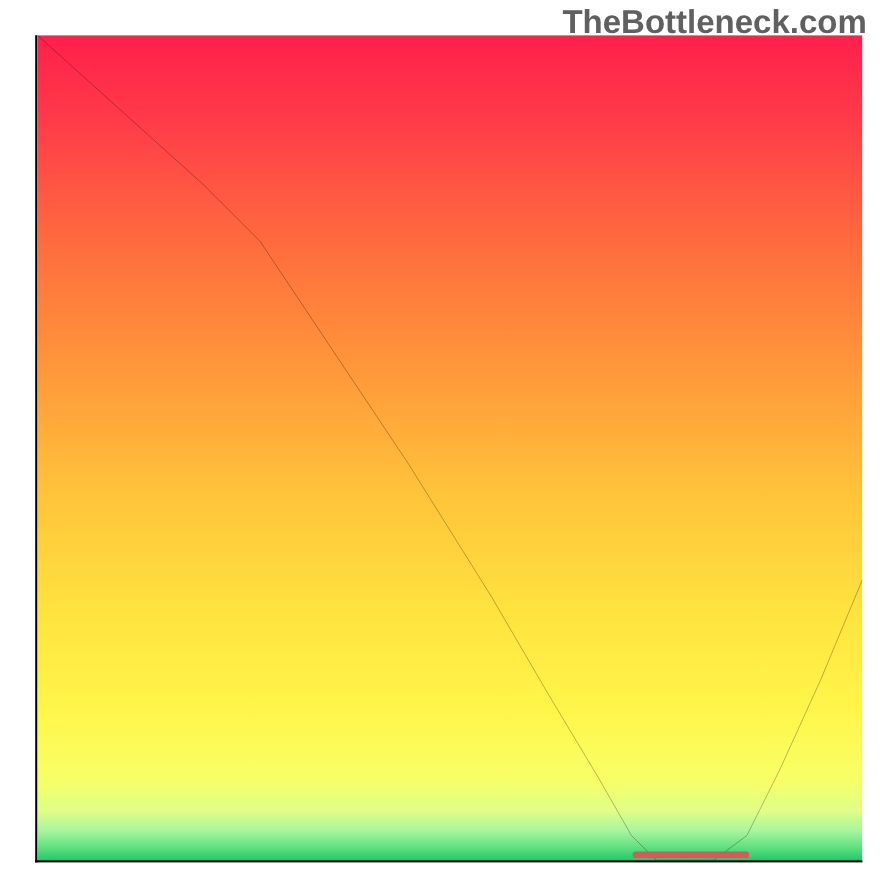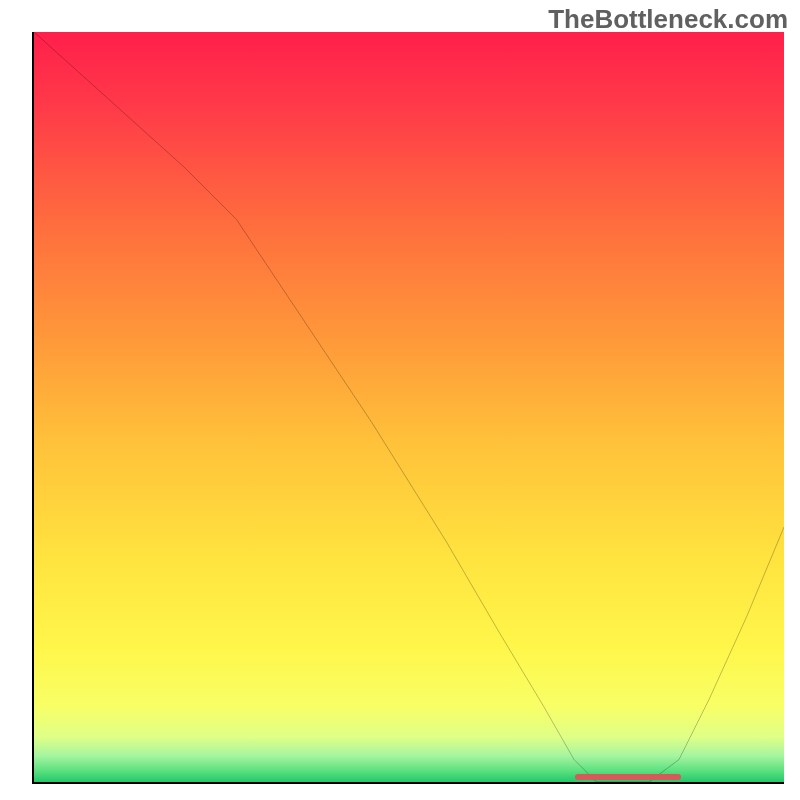--- a/index.html
+++ b/index.html
@@ -1,17 +1,17 @@
 <!DOCTYPE html>
 <html><head>
 <meta charset="utf-8">
 <style>
   * { margin: 0; padding: 0; box-sizing: border-box; }
   body { width: 800px; height: 800px; background: #fff; position: relative; font-family: Arial, sans-serif; }
-  .watermark { position: absolute; top: 4px; right: 12px; font-size: 26px; font-weight: bold; color: #606060; z-index: 10; }
+  .watermark { position: absolute; top: 4px; right: 12px; font-size: 30px; font-weight: bold; color: #606060; z-index: 10; }
   .plot-area { position: absolute; left: 32px; top: 32px; width: 752px; height: 752px; border-left: 2px solid #000; border-bottom: 2px solid #000; }
   .gradient { position: absolute; left: 0; top: 0; width: 100%; height: 100%; }
   .curve { position: absolute; left: 0; top: 0; width: 100%; height: 100%; pointer-events: none; }
   .marker-band { position: absolute; height: 6px; background: #d65a5a; border-radius: 3px; }
 </style>
 </head>
 <body>
 
 <div class="watermark">TheBottleneck.com</div>
 

